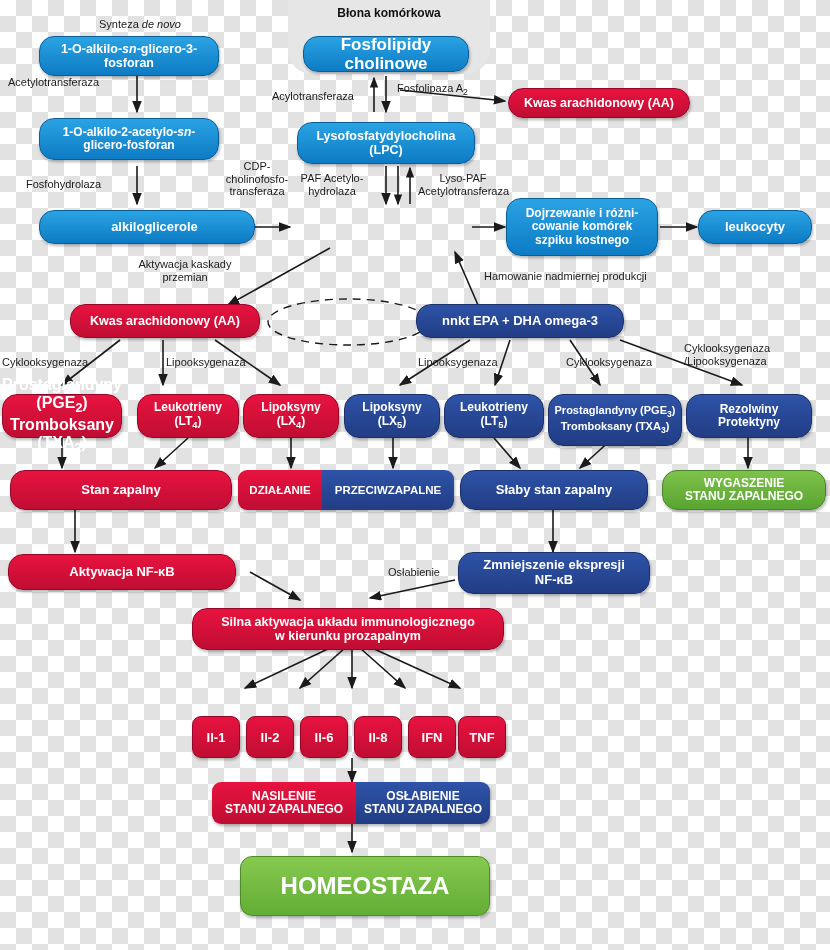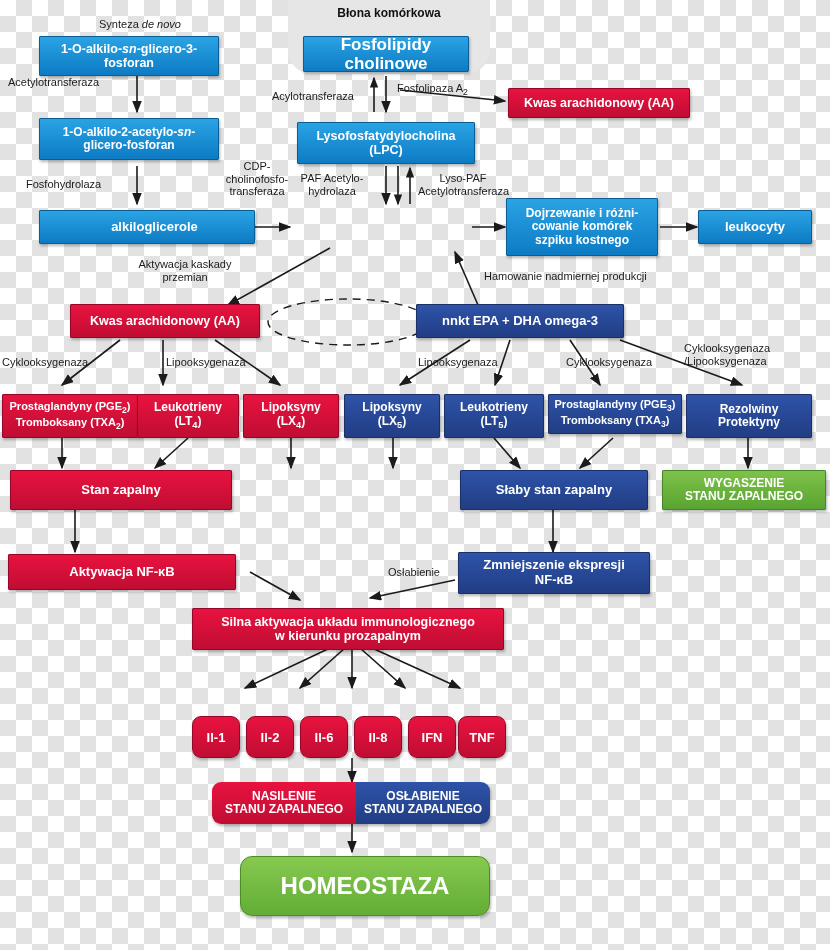--- a/index.html
+++ b/index.html
@@ -14,21 +14,21 @@
     background-position:0 0,16px 16px;
     overflow:hidden;
   }
   .canvas{position:absolute;left:0;top:0;width:830px;height:950px;}
   svg.lines{position:absolute;left:0;top:0;width:830px;height:950px;pointer-events:none;}
 
   .box{
     position:absolute;box-sizing:border-box;
     display:flex;align-items:center;justify-content:center;text-align:center;
     color:#ffffff;font-weight:bold;line-height:1.12;
-    border-radius:1px;
+    border-radius:15px;
     box-shadow:1px 2px 3px rgba(0,0,0,0.28);
     padding:2px 5px;
   }
   .blue{background:linear-gradient(#2aa3e4,#0d7bc4);border:1px solid #0a5e96;}
   .navy{background:linear-gradient(#2e53a8,#213d84);border:1px solid #1b2f68;}
   .red{background:linear-gradient(#e8133f,#c00d33);border:1px solid #96062a;}
   .green{background:linear-gradient(#7ec24a,#59a431);border:1px solid #46852a;}
   .greenbig{background:linear-gradient(#86c94f,#63ad36);border:1px solid #4e8c2a;}
 
   .lbl{
@@ -182,44 +182,48 @@
   <div class="box blue" style="left:506px;top:198px;width:152px;height:58px;font-size:12px;">
     <span>Dojrzewanie i różni-<br>cowanie komórek<br>szpiku kostnego</span>
   </div>
 
   <div class="box blue" style="left:698px;top:210px;width:114px;height:34px;font-size:13px;">leukocyty</div>
 
   <div class="box red" style="left:70px;top:304px;width:190px;height:34px;font-size:12.5px;">Kwas arachidonowy (AA)</div>
 
   <div class="box navy" style="left:416px;top:304px;width:208px;height:34px;font-size:13px;">nnkt EPA + DHA omega-3</div>
 
-  <div class="box red" style="left:2px;top:394px;width:136px;height:44px;font-size:11px;">
+  <div class="box red" style="left:2px;top:394px;width:120px;height:44px;font-size:16px;">
     <span>Prostaglandyny (PGE<span class="sub">2</span>)<br>Tromboksany (TXA<span class="sub">2</span>)</span>
   </div>
   <div class="box red" style="left:137px;top:394px;width:102px;height:44px;font-size:12px;">
     <span>Leukotrieny<br>(LT<span class="sub">4</span>)</span>
   </div>
   <div class="box red" style="left:243px;top:394px;width:96px;height:44px;font-size:12px;">
     <span>Lipoksyny<br>(LX<span class="sub">4</span>)</span>
   </div>
   <div class="box navy" style="left:344px;top:394px;width:96px;height:44px;font-size:12px;">
     <span>Lipoksyny<br>(LX<span class="sub">5</span>)</span>
   </div>
   <div class="box navy" style="left:444px;top:394px;width:100px;height:44px;font-size:12px;">
     <span>Leukotrieny<br>(LT<span class="sub">5</span>)</span>
   </div>
-  <div class="box navy" style="left:548px;top:394px;width:134px;height:40px;font-size:11px;">
+  <div class="box navy" style="left:548px;top:394px;width:134px;height:52px;font-size:11px;">
     <span>Prostaglandyny (PGE<span class="sub">3</span>)<br>Tromboksany (TXA<span class="sub">3</span>)</span>
   </div>
   <div class="box navy" style="left:686px;top:394px;width:126px;height:44px;font-size:12px;">
     <span>Rezolwiny<br>Protektyny</span>
   </div>
 
   <div class="box red" style="left:10px;top:470px;width:222px;height:40px;font-size:13px;">Stan zapalny</div>
 
+  <div class="split" style="left:238px;top:470px;width:216px;height:40px;">
+    <div class="sp-red" style="width:84px;height:40px;">DZIAŁANIE</div>
+    <div class="sp-navy" style="width:132px;height:40px;">PRZECIWZAPALNE</div>
+  </div>
 
   <div class="box navy" style="left:460px;top:470px;width:188px;height:40px;font-size:13px;">Słaby stan zapalny</div>
 
   <div class="box green" style="left:662px;top:470px;width:164px;height:40px;font-size:12px;">
     <span>WYGASZENIE<br>STANU ZAPALNEGO</span>
   </div>
 
   <div class="box red" style="left:8px;top:554px;width:228px;height:36px;font-size:13px;">Aktywacja NF-κB</div>
 
   <div class="box navy" style="left:458px;top:552px;width:192px;height:42px;font-size:13px;">

